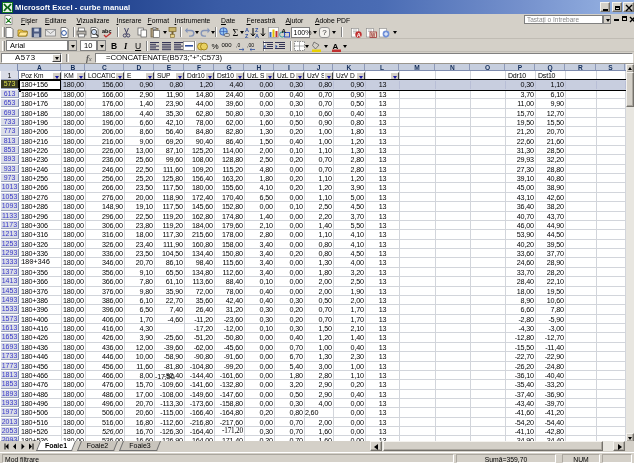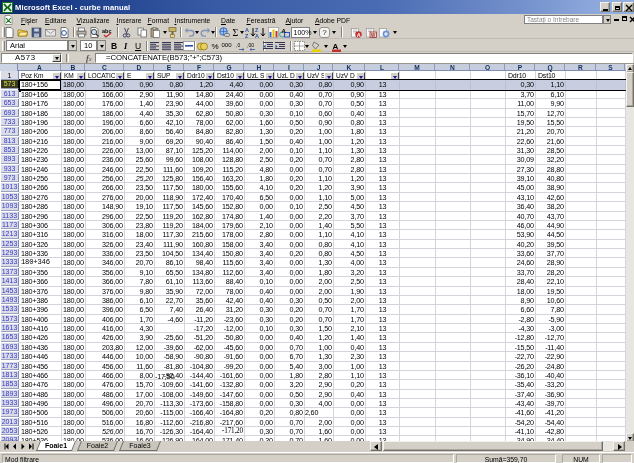--- a/index.html
+++ b/index.html
@@ -538,42 +538,42 @@
     <div class="cell" style="left:86px;top:91.86px;width:38px;height:9.37px;text-align:right;padding-right:1.2px;">236,00</div>
     <div class="cell" style="left:125px;top:91.86px;width:29px;height:9.37px;text-align:right;padding-right:1.2px;">25,60</div>
     <div class="cell" style="left:155px;top:91.86px;width:29px;height:9.37px;text-align:right;padding-right:1.2px;">99,60</div>
     <div class="cell" style="left:185px;top:91.86px;width:29px;height:9.37px;text-align:right;padding-right:1.2px;">108,00</div>
     <div class="cell" style="left:215px;top:91.86px;width:29px;height:9.37px;text-align:right;padding-right:1.2px;">128,80</div>
     <div class="cell" style="left:245px;top:91.86px;width:29px;height:9.37px;text-align:right;padding-right:1.2px;">2,50</div>
     <div class="cell" style="left:275px;top:91.86px;width:29px;height:9.37px;text-align:right;padding-right:1.2px;">0,20</div>
     <div class="cell" style="left:305px;top:91.86px;width:28px;height:9.37px;text-align:right;padding-right:1.2px;">0,70</div>
     <div class="cell" style="left:334px;top:91.86px;width:31px;height:9.37px;text-align:right;padding-right:1.2px;">2,80</div>
     <div class="cell" style="left:366px;top:91.86px;width:33px;height:9.37px;text-align:center;">13</div>
-    <div class="cell" style="left:506px;top:91.86px;width:29px;height:9.37px;text-align:right;padding-right:1.2px;">30,09</div>
+    <div class="cell" style="left:506px;top:91.86px;width:29px;height:9.37px;text-align:right;padding-right:1.2px;">29,93</div>
     <div class="cell" style="left:536px;top:91.86px;width:29px;height:9.37px;text-align:right;padding-right:1.2px;">32,20</div>
     <div class="rn" style="top:101.23px;height:8.37px;line-height:8.37px;">933</div>
     <div class="cell" style="left:19px;top:101.23px;width:42px;height:9.37px;padding-left:2px;">180+246</div>
     <div class="cell" style="left:62px;top:101.23px;width:23px;height:9.37px;text-align:right;padding-right:1.2px;">180,00</div>
     <div class="cell" style="left:86px;top:101.23px;width:38px;height:9.37px;text-align:right;padding-right:1.2px;">246,00</div>
     <div class="cell" style="left:125px;top:101.23px;width:29px;height:9.37px;text-align:right;padding-right:1.2px;">22,50</div>
     <div class="cell" style="left:155px;top:101.23px;width:29px;height:9.37px;text-align:right;padding-right:1.2px;">111,60</div>
     <div class="cell" style="left:185px;top:101.23px;width:29px;height:9.37px;text-align:right;padding-right:1.2px;">109,20</div>
     <div class="cell" style="left:215px;top:101.23px;width:29px;height:9.37px;text-align:right;padding-right:1.2px;">115,20</div>
     <div class="cell" style="left:245px;top:101.23px;width:29px;height:9.37px;text-align:right;padding-right:1.2px;">4,80</div>
     <div class="cell" style="left:275px;top:101.23px;width:29px;height:9.37px;text-align:right;padding-right:1.2px;">0,00</div>
     <div class="cell" style="left:305px;top:101.23px;width:28px;height:9.37px;text-align:right;padding-right:1.2px;">0,70</div>
     <div class="cell" style="left:334px;top:101.23px;width:31px;height:9.37px;text-align:right;padding-right:1.2px;">2,80</div>
     <div class="cell" style="left:366px;top:101.23px;width:33px;height:9.37px;text-align:center;">13</div>
     <div class="cell" style="left:506px;top:101.23px;width:29px;height:9.37px;text-align:right;padding-right:1.2px;">27,30</div>
     <div class="cell" style="left:536px;top:101.23px;width:29px;height:9.37px;text-align:right;padding-right:1.2px;">28,80</div>
     <div class="rn" style="top:110.60px;height:8.37px;line-height:8.37px;">973</div>
     <div class="cell" style="left:19px;top:110.60px;width:42px;height:9.37px;padding-left:2px;">180+256</div>
     <div class="cell" style="left:62px;top:110.60px;width:23px;height:9.37px;text-align:right;padding-right:1.2px;">180,00</div>
     <div class="cell" style="left:86px;top:110.60px;width:38px;height:9.37px;text-align:right;padding-right:1.2px;">256,00</div>
-    <div class="cell" style="left:125px;top:110.60px;width:29px;height:9.37px;text-align:right;padding-right:1.2px;font-style:italic;">25,20</div>
+    <div class="cell" style="left:125px;top:110.60px;width:29px;height:9.37px;text-align:right;padding-right:1.2px;">25,20</div>
     <div class="cell" style="left:155px;top:110.60px;width:29px;height:9.37px;text-align:right;padding-right:1.2px;">125,80</div>
     <div class="cell" style="left:185px;top:110.60px;width:29px;height:9.37px;text-align:right;padding-right:1.2px;">156,40</div>
     <div class="cell" style="left:215px;top:110.60px;width:29px;height:9.37px;text-align:right;padding-right:1.2px;">163,20</div>
     <div class="cell" style="left:245px;top:110.60px;width:29px;height:9.37px;text-align:right;padding-right:1.2px;">1,80</div>
     <div class="cell" style="left:275px;top:110.60px;width:29px;height:9.37px;text-align:right;padding-right:1.2px;">0,20</div>
     <div class="cell" style="left:305px;top:110.60px;width:28px;height:9.37px;text-align:right;padding-right:1.2px;">1,10</div>
     <div class="cell" style="left:334px;top:110.60px;width:31px;height:9.37px;text-align:right;padding-right:1.2px;">1,20</div>
     <div class="cell" style="left:366px;top:110.60px;width:33px;height:9.37px;text-align:center;">13</div>
     <div class="cell" style="left:506px;top:110.60px;width:29px;height:9.37px;text-align:right;padding-right:1.2px;">39,10</div>
     <div class="cell" style="left:536px;top:110.60px;width:29px;height:9.37px;text-align:right;padding-right:1.2px;">40,80</div>
@@ -828,21 +828,21 @@
     <div class="cell" style="left:245px;top:269.89px;width:29px;height:9.37px;text-align:right;padding-right:1.2px;">0,00</div>
     <div class="cell" style="left:275px;top:269.89px;width:29px;height:9.37px;text-align:right;padding-right:1.2px;">0,40</div>
     <div class="cell" style="left:305px;top:269.89px;width:28px;height:9.37px;text-align:right;padding-right:1.2px;">1,20</div>
     <div class="cell" style="left:334px;top:269.89px;width:31px;height:9.37px;text-align:right;padding-right:1.2px;">1,40</div>
     <div class="cell" style="left:366px;top:269.89px;width:33px;height:9.37px;text-align:center;">13</div>
     <div class="cell" style="left:506px;top:269.89px;width:29px;height:9.37px;text-align:right;padding-right:1.2px;">-12,80</div>
     <div class="cell" style="left:536px;top:269.89px;width:29px;height:9.37px;text-align:right;padding-right:1.2px;">-12,70</div>
     <div class="rn" style="top:279.26px;height:8.37px;line-height:8.37px;">1693</div>
     <div class="cell" style="left:19px;top:279.26px;width:42px;height:9.37px;padding-left:2px;">180+436</div>
     <div class="cell" style="left:62px;top:279.26px;width:23px;height:9.37px;text-align:right;padding-right:1.2px;">180,00</div>
-    <div class="cell" style="left:86px;top:279.26px;width:38px;height:9.37px;text-align:right;padding-right:1.2px;">203,80</div>
+    <div class="cell" style="left:86px;top:279.26px;width:38px;height:9.37px;text-align:right;padding-right:1.2px;">436,00</div>
     <div class="cell" style="left:125px;top:279.26px;width:29px;height:9.37px;text-align:right;padding-right:1.2px;">12,00</div>
     <div class="cell" style="left:155px;top:279.26px;width:29px;height:9.37px;text-align:right;padding-right:1.2px;">-39,60</div>
     <div class="cell" style="left:185px;top:279.26px;width:29px;height:9.37px;text-align:right;padding-right:1.2px;">-62,00</div>
     <div class="cell" style="left:215px;top:279.26px;width:29px;height:9.37px;text-align:right;padding-right:1.2px;">-45,60</div>
     <div class="cell" style="left:245px;top:279.26px;width:29px;height:9.37px;text-align:right;padding-right:1.2px;">0,00</div>
     <div class="cell" style="left:275px;top:279.26px;width:29px;height:9.37px;text-align:right;padding-right:1.2px;">0,70</div>
     <div class="cell" style="left:305px;top:279.26px;width:28px;height:9.37px;text-align:right;padding-right:1.2px;">1,00</div>
     <div class="cell" style="left:334px;top:279.26px;width:31px;height:9.37px;text-align:right;padding-right:1.2px;">0,40</div>
     <div class="cell" style="left:366px;top:279.26px;width:33px;height:9.37px;text-align:center;">13</div>
     <div class="cell" style="left:506px;top:279.26px;width:29px;height:9.37px;text-align:right;padding-right:1.2px;">-15,50</div>

